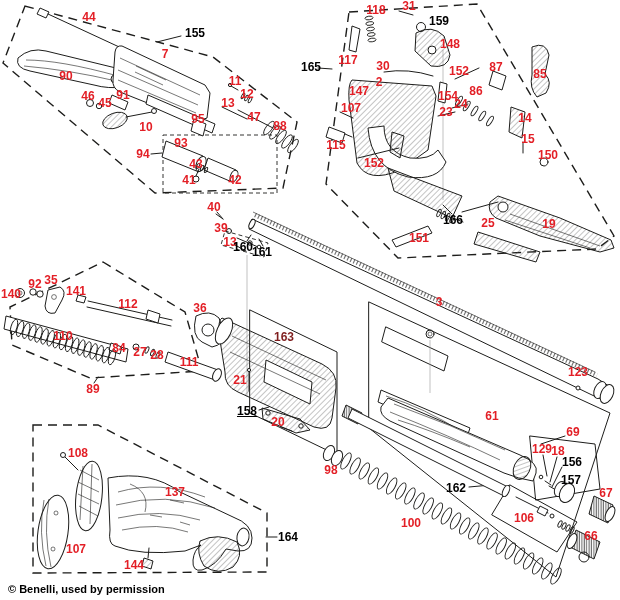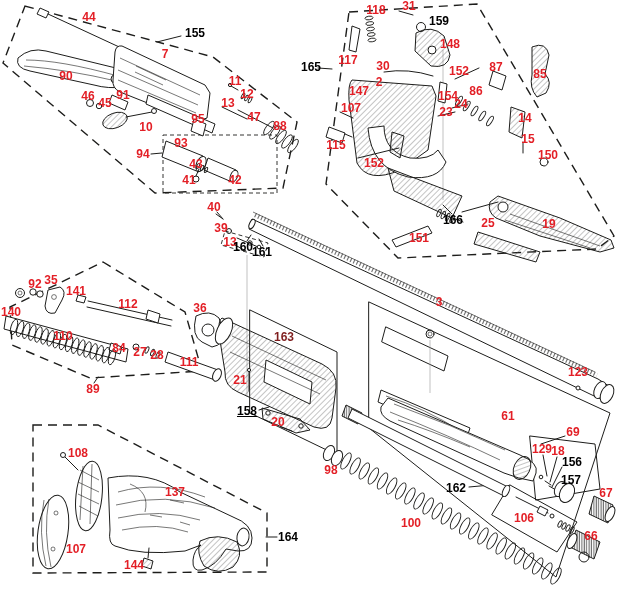--- a/index.html
+++ b/index.html
@@ -374,49 +374,50 @@
       <span class="plbl" style="left: 221px; top: 228px; color: rgb(227, 31, 38);">39</span>
       <span class="plbl" style="left: 230px; top: 242px; color: rgb(227, 31, 38);">13</span>
       <span class="plbl" style="left: 243px; top: 247px; color: rgb(0, 0, 0);">160</span>
       <span class="plbl" style="left: 262px; top: 252px; color: rgb(0, 0, 0);">161</span>
       <span class="plbl" style="left: 453px; top: 220px; color: rgb(0, 0, 0);">166</span>
       <span class="plbl" style="left: 488px; top: 223px; color: rgb(227, 31, 38);">25</span>
       <span class="plbl" style="left: 549px; top: 224px; color: rgb(227, 31, 38);">19</span>
       <span class="plbl" style="left: 419px; top: 238px; color: rgb(227, 31, 38);">151</span>
       <span class="plbl" style="left: 439px; top: 302px; color: rgb(227, 31, 38);">3</span>
       <span class="plbl" style="left: 578px; top: 372px; color: rgb(227, 31, 38);">123</span>
-      <span class="plbl" style="left: 11px; top: 312px; color: rgb(227, 31, 38);">140</span>
+      <span class="plbl" style="left: 11px; top: 294px; color: rgb(227, 31, 38);">140</span>
       <span class="plbl" style="left: 35px; top: 284px; color: rgb(227, 31, 38);">92</span>
       <span class="plbl" style="left: 51px; top: 280px; color: rgb(227, 31, 38);">35</span>
       <span class="plbl" style="left: 76px; top: 291px; color: rgb(227, 31, 38);">141</span>
       <span class="plbl" style="left: 128px; top: 304px; color: rgb(227, 31, 38);">112</span>
       <span class="plbl" style="left: 200px; top: 308px; color: rgb(227, 31, 38);">36</span>
       <span class="plbl" style="left: 63px; top: 336px; color: rgb(227, 31, 38);">110</span>
       <span class="plbl" style="left: 119px; top: 348px; color: rgb(227, 31, 38);">84</span>
       <span class="plbl" style="left: 140px; top: 352px; color: rgb(227, 31, 38);">27</span>
       <span class="plbl" style="left: 157px; top: 355px; color: rgb(227, 31, 38);">28</span>
       <span class="plbl" style="left: 189px; top: 362px; color: rgb(227, 31, 38);">111</span>
       <span class="plbl" style="left: 93px; top: 389px; color: rgb(227, 31, 38);">89</span>
       <span class="plbl" style="left: 284px; top: 337px; color: #7f1d1d;">163</span>
       <span class="plbl" style="left: 240px; top: 380px; color: rgb(227, 31, 38);">21</span>
       <span class="plbl" style="left: 247px; top: 411px; color: rgb(0, 0, 0); text-decoration: underline;">158</span>
       <span class="plbl" style="left: 278px; top: 422px; color: rgb(227, 31, 38);">20</span>
-      <span class="plbl" style="left: 508px; top: 416px; color: rgb(227, 31, 38);">61</span>
+      <span class="plbl" style="left: 492px; top: 416px; color: rgb(227, 31, 38);">61</span>
       <span class="plbl" style="left: 573px; top: 432px; color: rgb(227, 31, 38);">69</span>
       <span class="plbl" style="left: 542px; top: 449px; color: rgb(227, 31, 38);">129</span>
       <span class="plbl" style="left: 558px; top: 451px; color: rgb(227, 31, 38);">18</span>
       <span class="plbl" style="left: 572px; top: 462px; color: rgb(0, 0, 0);">156</span>
       <span class="plbl" style="left: 571px; top: 480px; color: rgb(0, 0, 0);">157</span>
       <span class="plbl" style="left: 606px; top: 493px; color: rgb(227, 31, 38);">67</span>
       <span class="plbl" style="left: 331px; top: 470px; color: rgb(227, 31, 38);">98</span>
       <span class="plbl" style="left: 456px; top: 488px; color: rgb(0, 0, 0);">162</span>
       <span class="plbl" style="left: 411px; top: 523px; color: rgb(227, 31, 38);">100</span>
       <span class="plbl" style="left: 524px; top: 518px; color: rgb(227, 31, 38);">106</span>
       <span class="plbl" style="left: 591px; top: 536px; color: rgb(227, 31, 38);">66</span>
       <span class="plbl" style="left: 78px; top: 453px; color: rgb(227, 31, 38);">108</span>
       <span class="plbl" style="left: 175px; top: 492px; color: rgb(227, 31, 38);">137</span>
       <span class="plbl" style="left: 76px; top: 549px; color: rgb(227, 31, 38);">107</span>
       <span class="plbl" style="left: 134px; top: 565px; color: rgb(227, 31, 38);">144</span>
       <span class="plbl" style="left: 288px; top: 537px; color: rgb(0, 0, 0);">164</span>
     </div>
 
+<div class="copyright">© Benelli, used by permission</div>
 
 </div>
 
 </body></html>

